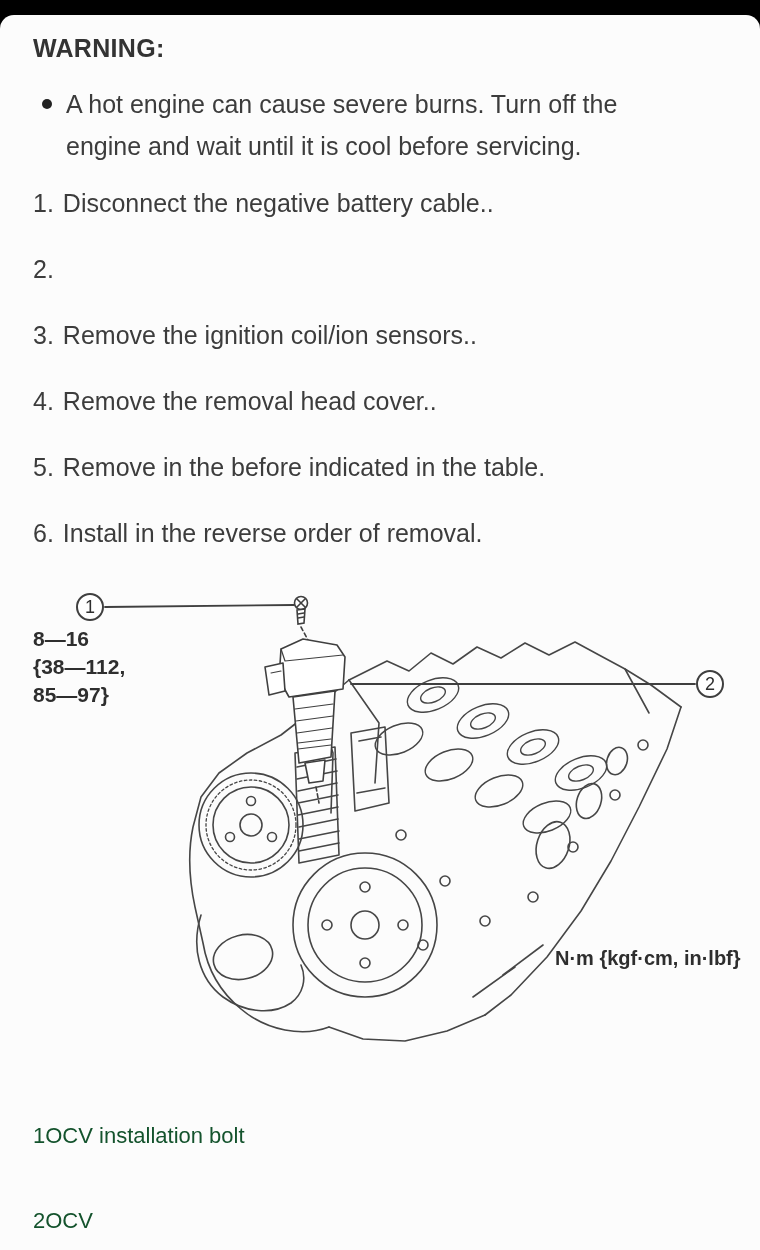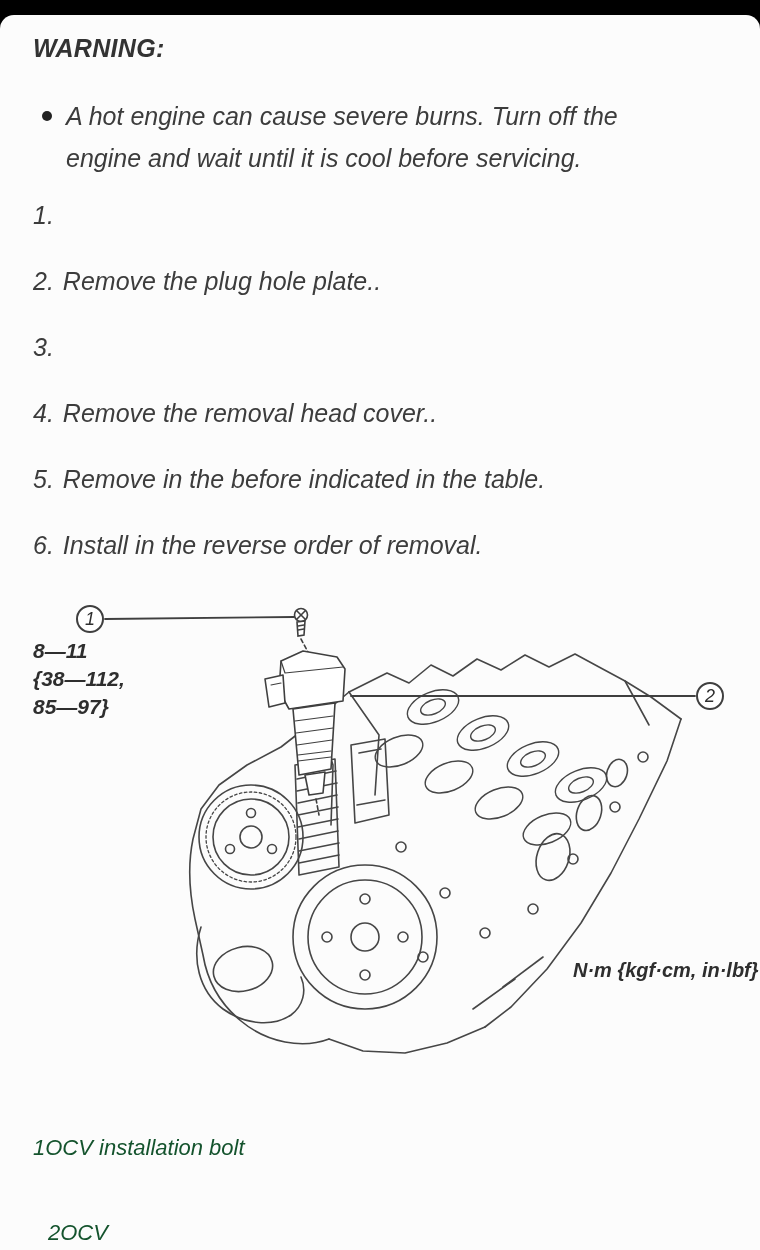--- a/index.html
+++ b/index.html
@@ -1,76 +1,77 @@
 <!DOCTYPE html>
 <html><head>
 <meta charset="utf-8">
 <style>
   * { margin:0; padding:0; box-sizing:border-box; }
   html,body { background:#000; }
   body { font-family:"Liberation Sans","DejaVu Sans",sans-serif; }
   .page { position:relative; width:760px; height:1250px; background:#000; overflow:hidden; }
   .sheet { position:absolute; top:15px; left:0; width:760px; height:1235px;
            background:#fcfcfc; border-radius:14px 14px 0 0; overflow:hidden; }
-  .content { padding:19px 24px 0 33px;font-style:italic; }
+  .content { padding:19px 24px 0 33px; }
 
   .warning-heading { font-size:25px; font-weight:bold; color:#333; letter-spacing:.3px; }
 
-  .bullet-row { display:flex; margin-top:32px; }
+  .bullet-row { display:flex; margin-top:20px; }
   .bullet-dot { width:10px; height:10px; border-radius:50%; background:#222;
                 margin:16px 14px 0 9px; flex:0 0 auto; }
   .bullet-text { font-size:25px; line-height:42px; color:#3c3c3c; width:632px; }
 
   .steps { list-style:none; margin-top:22px; }
   .step { display:flex; font-size:25px; color:#3c3c3c; margin-bottom:37px; line-height:29px; }
   .step-num { margin-right:9px; }
 
   .diagram { position:relative; width:760px; height:500px; margin-top:2px; }
   .diagram svg { position:absolute; left:0; top:0; }
 
   .callout { position:absolute; width:28px; height:28px; border:2px solid #3f3f3f;
              border-radius:50%; background:#fff; display:flex; align-items:center;
              justify-content:center; font-size:18px; color:#2f2f2f; }
   .callout-1 { left:43px; top:8px; }
   .callout-2 { left:663px; top:85px; }
 
   .torque-block { position:absolute; left:0px; top:40px; font-size:21px; font-weight:bold;
                   color:#2e2e2e; line-height:28px; }
-  .units-label { position:absolute; left:540px; top:362px; font-size:20px; font-weight:bold;
+  .units-label { position:absolute; left:522px; top:362px; font-size:20px; font-weight:bold;
                  color:#2e2e2e; }
 
   .legend { margin-left:0; }
   .legend-row { font-size:22px; color:#14532d; line-height:29px; }
   .legend-row.first { margin-top:36px; }
-  .legend-row.second { margin-top:56px;margin-left:15px; }
+  .legend-row.second { margin-top:56px; }
 </style>
 </head>
 <body>
 
 <div class="page">
   <div class="sheet">
     <div class="content">
 
       <div class="warning-heading">WARNING:</div>
 
       <div class="bullet-row">
         <span class="bullet-dot"></span>
         <span class="bullet-text">A hot engine can cause severe burns. Turn off the engine and wait until it is cool before servicing.</span>
       </div>
 
       <ol class="steps">
         <li class="step">
           <span class="step-num">1.</span>
+          <span class="step-text">Disconnect the negative battery cable..</span>
         </li>
         <li class="step">
           <span class="step-num">2.</span>
-          <span class="step-text">Remove the plug hole plate..</span>
         </li>
         <li class="step">
           <span class="step-num">3.</span>
+          <span class="step-text">Remove the ignition coil/ion sensors..</span>
         </li>
         <li class="step">
           <span class="step-num">4.</span>
           <span class="step-text">Remove the removal head cover..</span>
         </li>
         <li class="step">
           <span class="step-num">5.</span>
           <span class="step-text">Remove in the before indicated in the table.</span>
         </li>
         <li class="step">
@@ -194,21 +195,21 @@
         </svg>
 
         <div class="callout callout-1">
           <span>1</span>
         </div>
         <div class="callout callout-2">
           <span>2</span>
         </div>
 
         <div class="torque-block">
-          <div>8—11</div>
+          <div>8—16</div>
           <div>{38—112,</div>
           <div>85—97}</div>
         </div>
 
         <div class="units-label">N·m {kgf·cm, in·lbf}</div>
       </div>
 
       <div class="legend">
         <div class="legend-row first">
           <span>1</span><span>OCV installation bolt</span>

